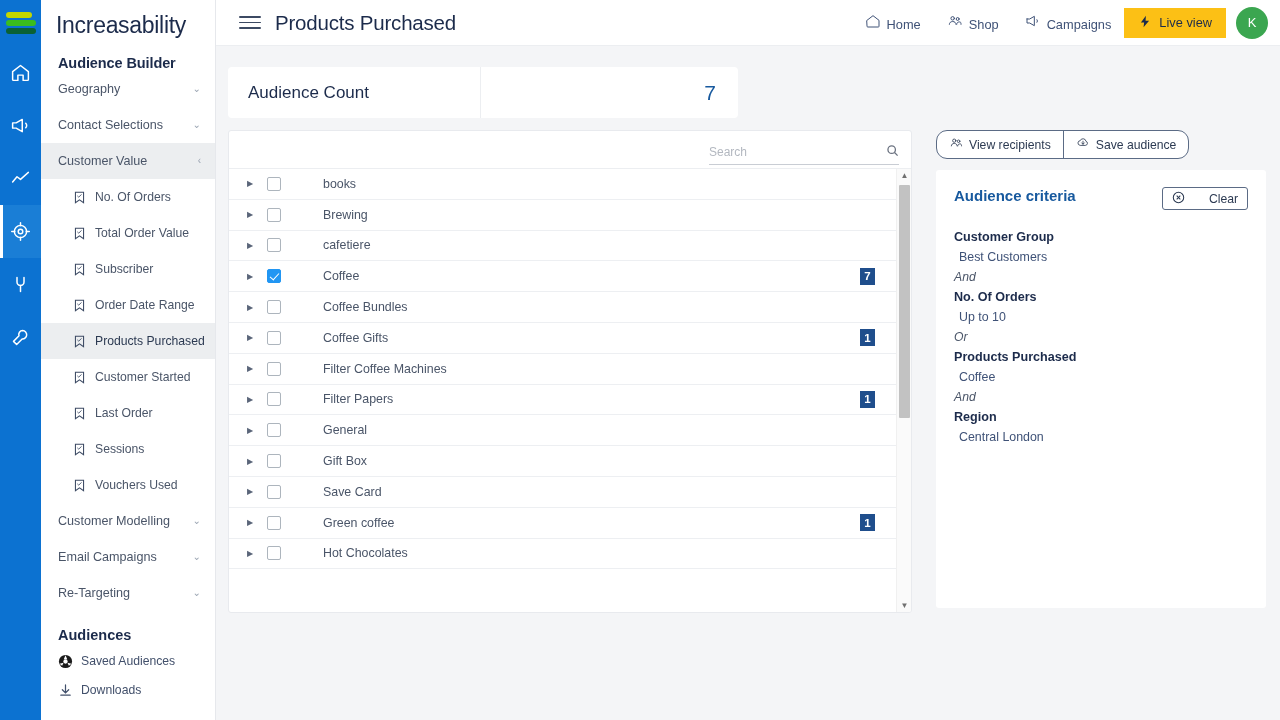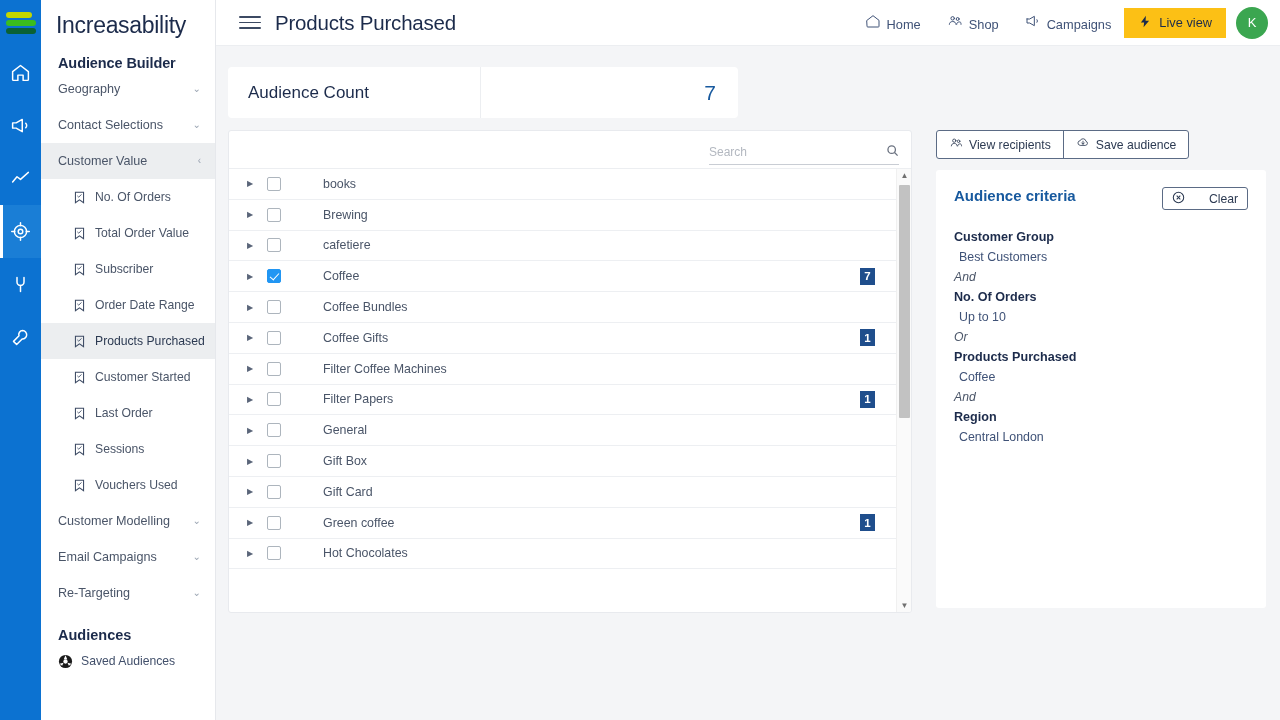--- a/index.html
+++ b/index.html
@@ -191,21 +191,21 @@
   .vscroll .arr.up { top: 0; }
   .vscroll .arr.dn { bottom: 0; }
   .vthumb {
     position: absolute; left: 2px; width: 11px; top: 16px; height: 233px;
     background: #c2c2c2; border-radius: 1px; cursor: pointer;
   }
 
   
   .rp-buttons {
     position: absolute; left: 720px; top: 84px; display: flex;
-    border: 1px solid #5b6b85; border-radius: 3px; overflow: hidden; background: #fff;
+    border: 1px solid #5b6b85; border-radius: 11px; overflow: hidden; background: #fff;
   }
   .rp-btn {
     height: 27px; display: flex; align-items: center; gap: 6px;
     padding: 0 12px; font-size: 12.2px; color: #2c3a52; cursor: pointer;
   }
   .rp-btn + .rp-btn { border-left: 1px solid #5b6b85; }
   .rp-btn svg { width: 14px; height: 14px; fill: none; stroke: #2c3a52; stroke-width: 1.4;
                 stroke-linecap: round; stroke-linejoin: round; }
 
   .criteria {
@@ -379,20 +379,26 @@
               <circle cx="8" cy="8" r="7" fill="#1b1b1b"></circle>
               <circle cx="8" cy="8" r="2.3" fill="#fff"></circle>
               <path d="M8 1.3L6.2 5.6h3.6z" fill="#fff"></path>
               <path d="M1.6 10.4l4.3-1.1-1.5 3.3z" fill="#fff"></path>
               <path d="M14.4 10.4l-4.3-1.1 1.5 3.3z" fill="#fff"></path>
             </svg></span>
         <span>Saved Audiences</span>
       </div>
     </div>
 
+    <div class="cut-row">
+      <span class="gl"><svg viewBox="0 0 16 16">
+            <path d="M8 2v8M4.6 7.2L8 10.6l3.4-3.4M3 13h10" fill="none" stroke="#42506b" stroke-width="1.3" stroke-linecap="round"></path>
+          </svg></span>
+      <span>Downloads</span>
+    </div>
   </div>
 
   <div class="topbar">
     <div class="hamb">
         <span></span>
         <span></span>
         <span></span>
       </div>
     <div class="page-title">Products Purchased</div>
     <div class="top-right">
@@ -496,21 +502,21 @@
               <span class="row-label">General</span>
             </div>
             <div class="row">
               <span class="caret">▶</span>
               <span class="cb"></span>
               <span class="row-label">Gift Box</span>
             </div>
             <div class="row">
               <span class="caret">▶</span>
               <span class="cb"></span>
-              <span class="row-label">Gift Card</span>
+              <span class="row-label">Save Card</span>
             </div>
             <div class="row">
               <span class="caret">▶</span>
               <span class="cb"></span>
               <span class="row-label">Green coffee</span>
               <span class="badge">1</span>
             </div>
             <div class="row">
               <span class="caret">▶</span>
               <span class="cb"></span>

